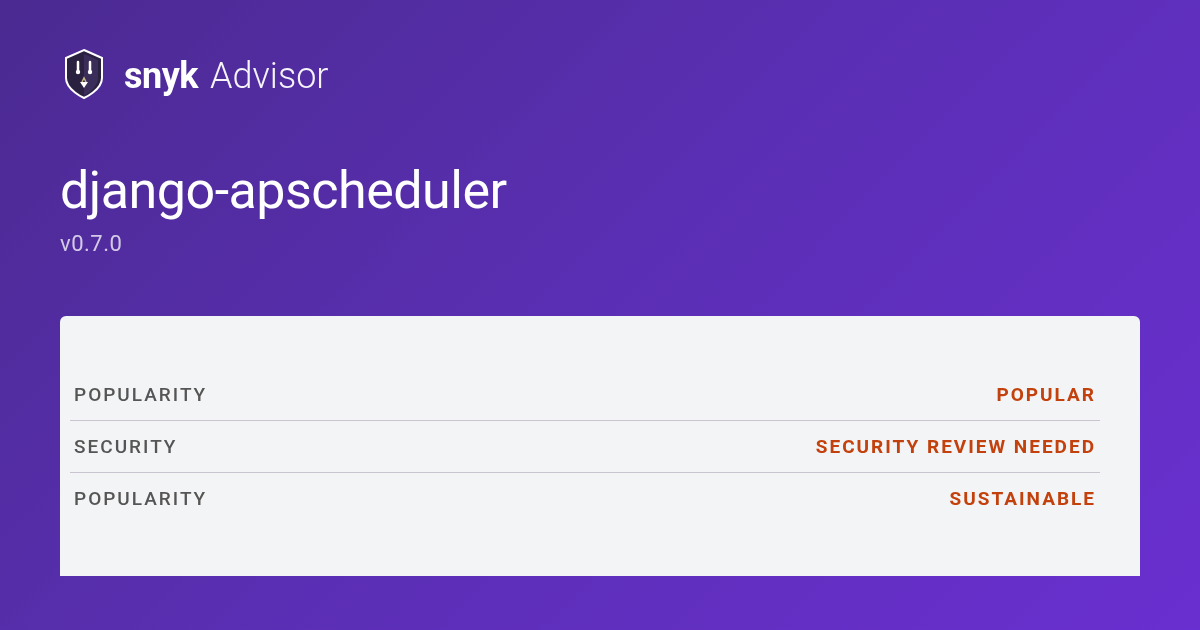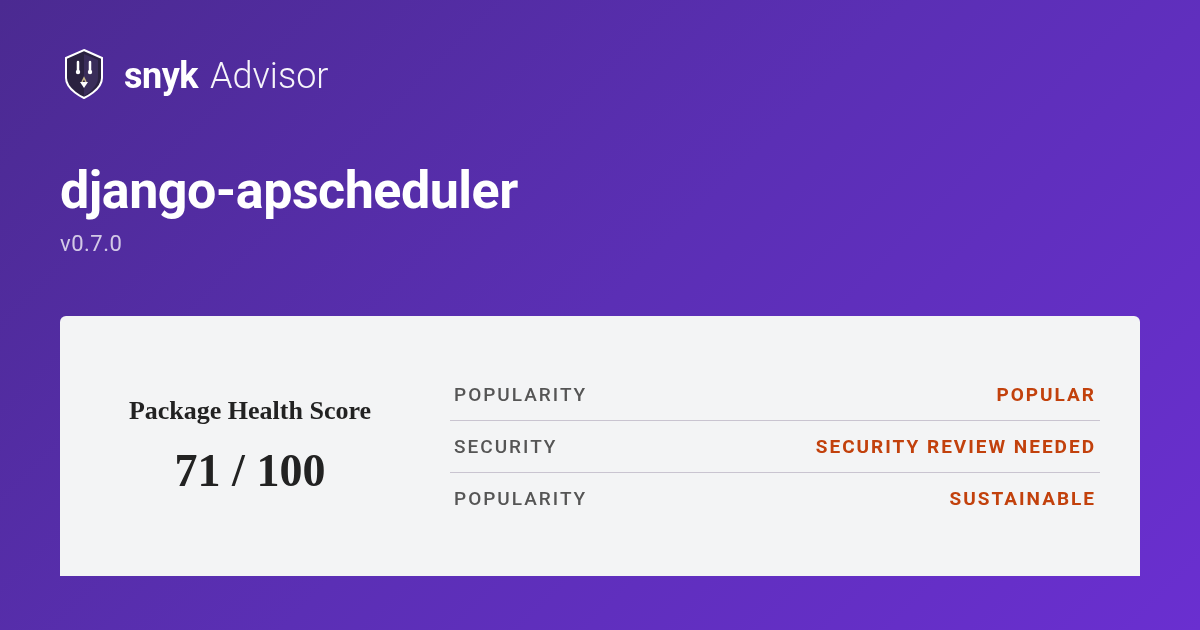--- a/index.html
+++ b/index.html
@@ -31,21 +31,21 @@
     font-weight: 700;
     letter-spacing: -0.5px;
   }
   .brand-sub {
     font-weight: 300;
     opacity: 0.95;
   }
   .package-name {
     margin-top: 56px;
     font-size: 52px;
-    font-weight: 700;
+    font-weight: 400;
     letter-spacing: -0.5px;
   }
   .version {
     margin-top: 10px;
     font-size: 22px;
     font-weight: 400;
     opacity: 0.75;
     letter-spacing: 0.5px;
   }
   .card {
@@ -128,24 +128,20 @@
     <span class="brand-text">
       <span class="brand-name">snyk</span>
       <span class="brand-sub">Advisor</span>
     </span>
   </div>
 
   <div class="package-name">django-apscheduler</div>
   <div class="version">v0.7.0</div>
 
   <div class="card">
-    <div class="score-panel">
-      <div class="score-title">Package Health Score</div>
-      <div class="score-value">71 / 100</div>
-    </div>
     <div class="metrics">
       <div class="metric-row">
         <span class="metric-label">POPULARITY</span>
         <span class="metric-value c-orange">POPULAR</span>
       </div>
       <div class="metric-row">
         <span class="metric-label">SECURITY</span>
         <span class="metric-value c-orange">SECURITY REVIEW NEEDED</span>
       </div>
       <div class="metric-row">

